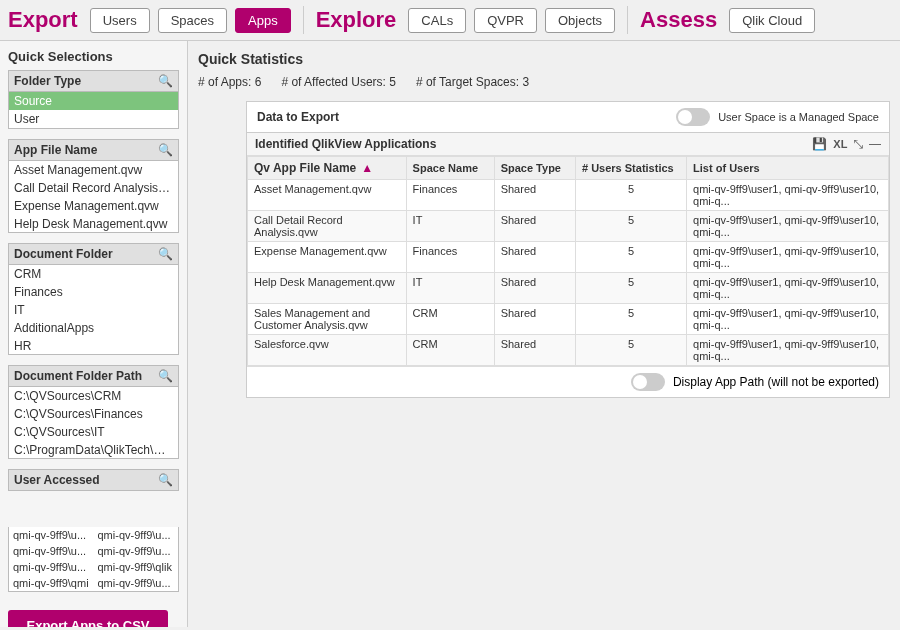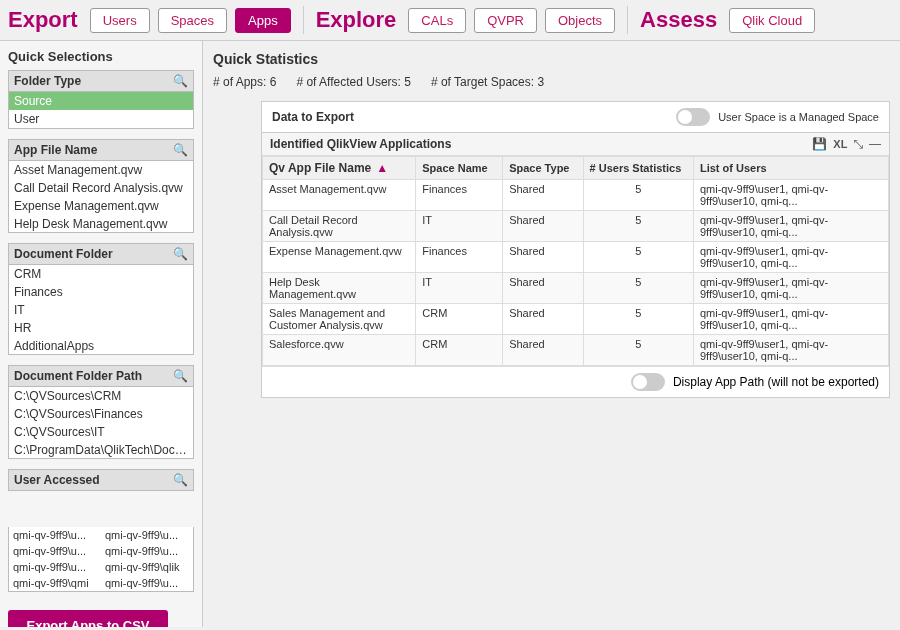--- a/index.html
+++ b/index.html
@@ -1,29 +1,29 @@
 <!DOCTYPE html>
 <html><head>
   <meta charset="utf-8">
   <style>
     * { box-sizing: border-box; margin: 0; padding: 0; font-family: Arial, sans-serif; font-size: 12px; }
     body { background: #f0f0f0; width: 900px; height: 630px; overflow: hidden; }
 
     
     .header { display: flex; align-items: center; background: #f0f0f0; padding: 6px 8px; gap: 8px; border-bottom: 1px solid #ccc; }
     .header-title { font-size: 22px; font-weight: bold; color: #b0006d; margin-right: 4px; }
-    .header-tab { padding: 4px 12px; border: 1px solid #999; border-radius: 3px; background: white; cursor: pointer; font-size: 13px; color: #be185d; }
+    .header-tab { padding: 4px 12px; border: 1px solid #999; border-radius: 3px; background: white; cursor: pointer; font-size: 13px; color: #404040; }
     .header-tab.active { background: #b0006d; color: white; border-color: #b0006d; }
     .header-separator { width: 1px; height: 28px; background: #ccc; margin: 0 4px; }
 
     
     .main { display: flex; height: calc(630px - 44px); }
 
     
-    .left-panel { width: 203px; background: #f5f5f5; border-right: 1px solid #ccc; padding: 8px; overflow-y: auto; flex-shrink: 0; }
+    .left-panel { width: 188px; background: #f5f5f5; border-right: 1px solid #ccc; padding: 8px; overflow-y: auto; flex-shrink: 0; }
     .left-panel-title { font-size: 13px; font-weight: bold; color: #333; margin-bottom: 6px; }
 
     .filter-section { margin-bottom: 10px; }
     .filter-header { display: flex; justify-content: space-between; align-items: center; background: #e0e0e0; border: 1px solid #bbb; padding: 3px 5px; font-size: 11px; font-weight: bold; color: #333; }
     .filter-header .search-icon { cursor: pointer; color: #555; font-size: 12px; }
     .filter-list { border: 1px solid #bbb; border-top: none; background: white; max-height: 80px; overflow-y: auto; }
     .filter-item { padding: 2px 5px; cursor: pointer; color: #333; white-space: nowrap; overflow: hidden; text-overflow: ellipsis; }
     .filter-item.selected { background: #7dc47d; color: white; }
 
     
@@ -135,22 +135,22 @@
     
     <div class="filter-section">
       <div class="filter-header">
         <span>Document Folder</span>
         <span class="search-icon">🔍</span>
       </div>
       <div class="filter-list filter-list-tall">
         <div class="filter-item">CRM</div>
         <div class="filter-item">Finances</div>
         <div class="filter-item">IT</div>
+        <div class="filter-item">AdditionalApps</div>
         <div class="filter-item">HR</div>
-        <div class="filter-item">AdditionalApps</div>
       </div>
     </div>
 
     
     <div class="filter-section">
       <div class="filter-header">
         <span>Document Folder Path</span>
         <span class="search-icon">🔍</span>
       </div>
       <div class="filter-list" style="max-height:72px;">

